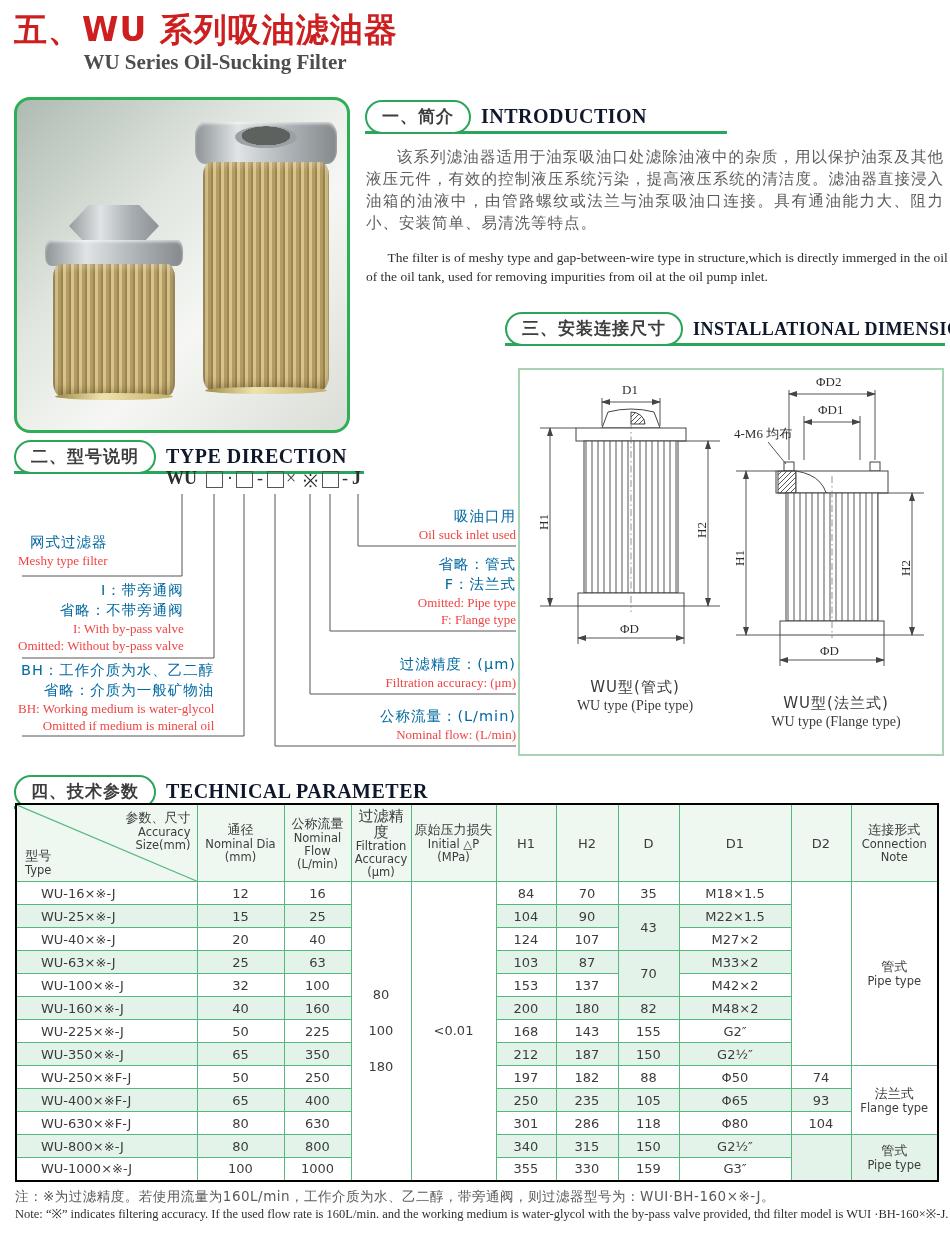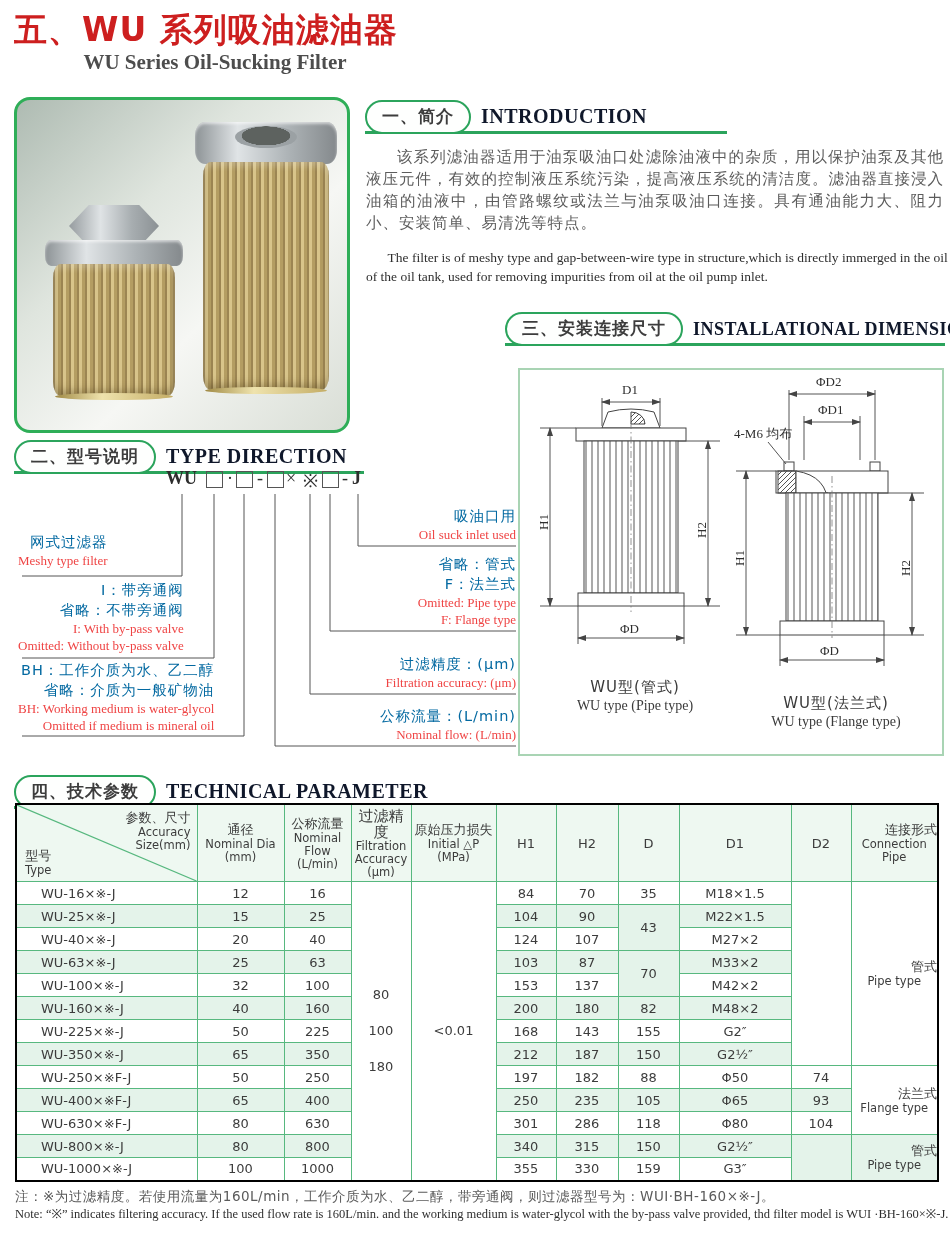--- a/index.html
+++ b/index.html
@@ -72,21 +72,21 @@
   #tech-table tbody tr{height:23px;}
   #tech-table tbody td{background:#fff;}
   #tech-table tr.shade td{background:#e4f3ea;}
   #tech-table td.merged{background:#fff;}
   #tech-table td.model{text-align:left;padding-left:24px;}
   .corner{position:relative;}
   .corner svg{position:absolute;left:0;top:0;width:100%;height:100%;}
   .corner .tr-txt{position:absolute;right:6px;top:5px;text-align:right;}
   .corner .bl-txt{position:absolute;left:8px;bottom:4px;text-align:center;}
   .acc-stack{display:flex;flex-direction:column;justify-content:center;gap:21px;height:100%;}
-  .conn-cell .hline-zh{font-size:13.5px;text-align:right;}
+  .conn-cell .hline-zh{font-size:13.5px;}
 
   
   #note-zh{left:15px;top:1188px;width:920px;font-size:13.5px;color:#5a5a5a;letter-spacing:0.5px;}
   #note-en{left:15px;top:1207px;width:905px;font-family:"Liberation Serif",serif;font-size:12.5px;
            color:#2e2e2e;line-height:15px;padding-left:34px;text-indent:-34px;}
   .thinline{stroke:#555;stroke-width:1;fill:none;}
 </style>
 </head>
 <body>
 
@@ -342,21 +342,21 @@
           <div class="hline-en">(MPa)</div>
         </th>
         <th>H1</th>
         <th>H2</th>
         <th>D</th>
         <th>D1</th>
         <th>D2</th>
         <th class="conn-cell">
           <div class="hline-zh">连接形式</div>
           <div class="hline-en">Connection</div>
-          <div class="hline-en">Pipe</div>
+          <div class="hline-en">Note</div>
         </th>
       </tr>
     </thead>
     <tbody>
       <tr>
         <td class="model">WU-16×※-J</td>
         <td>12</td>
         <td>16</td>
         <td rowspan="13" class="merged">
           <div class="acc-stack">

